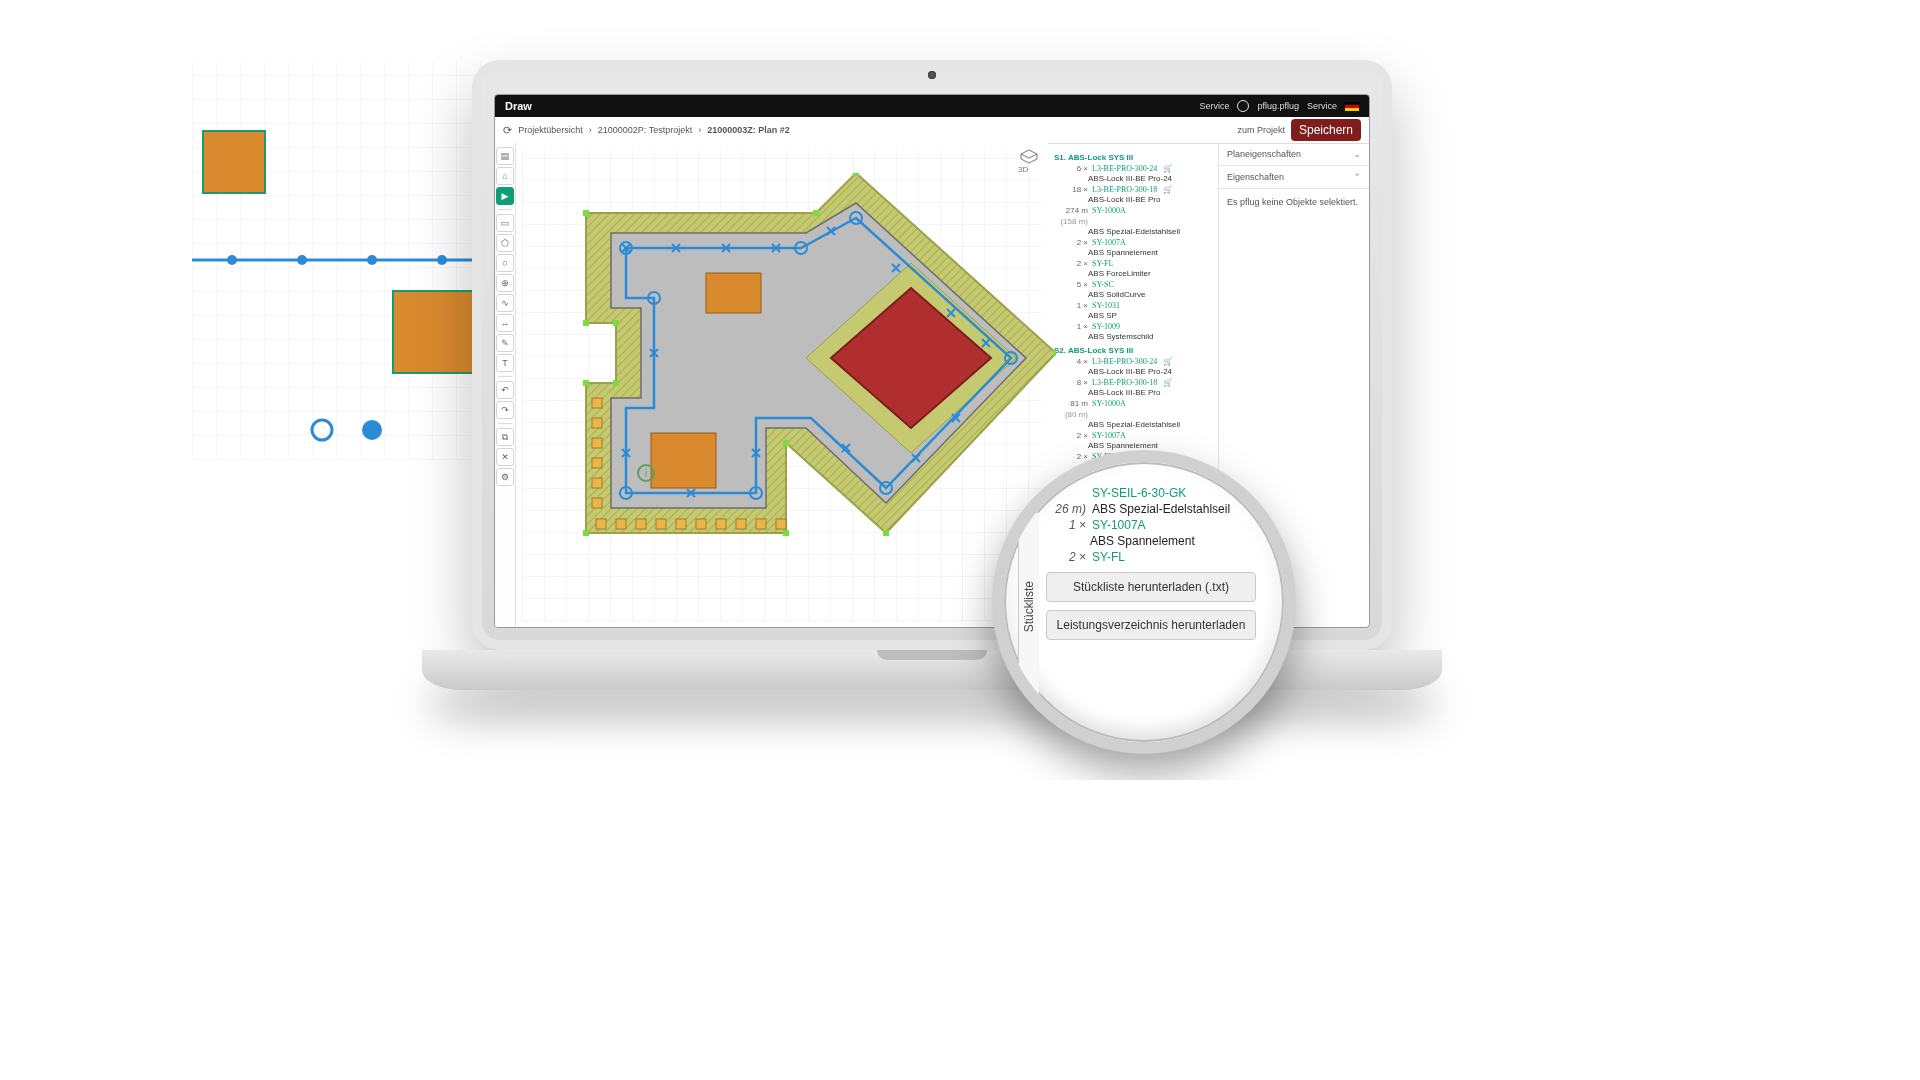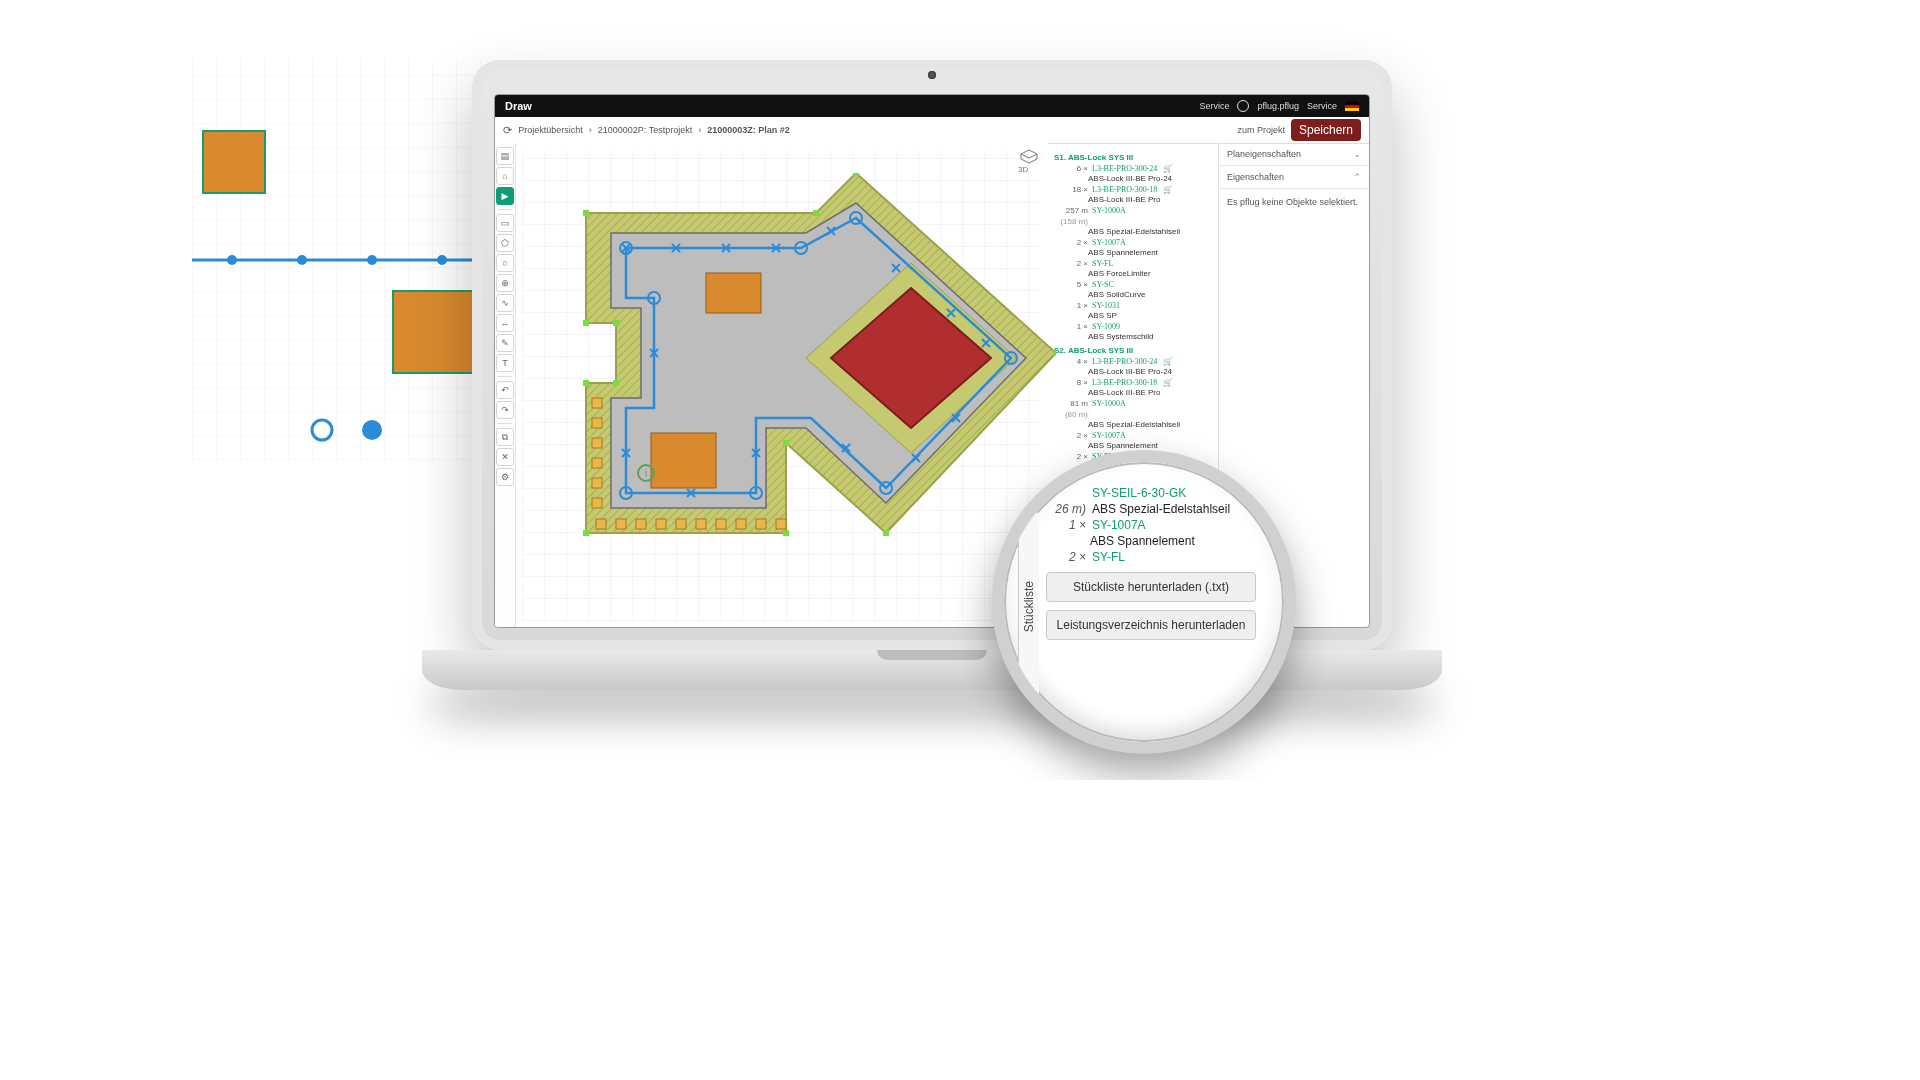--- a/index.html
+++ b/index.html
@@ -291,21 +291,21 @@
                   <span class="cart">🛒</span>
                 </div>
                 <div class="name">ABS-Lock III-BE Pro-24</div>
                 <div class="row">
                   <span class="qty">18 ×</span>
                   <span class="code">L3-BE-PRO-300-18</span>
                   <span class="cart">🛒</span>
                 </div>
                 <div class="name">ABS-Lock III-BE Pro</div>
                 <div class="row">
-                  <span class="qty">257 m</span>
+                  <span class="qty">274 m</span>
                   <span class="code">SY-1000A</span>
                 </div>
                 <div class="row">
                   <span class="qty" style="color:#999">(158 m)</span>
                 </div>
                 <div class="name">ABS Spezial-Edelstahlseil</div>
                 <div class="row">
                   <span class="qty">2 ×</span>
                   <span class="code">SY-1007A</span>
                 </div>

